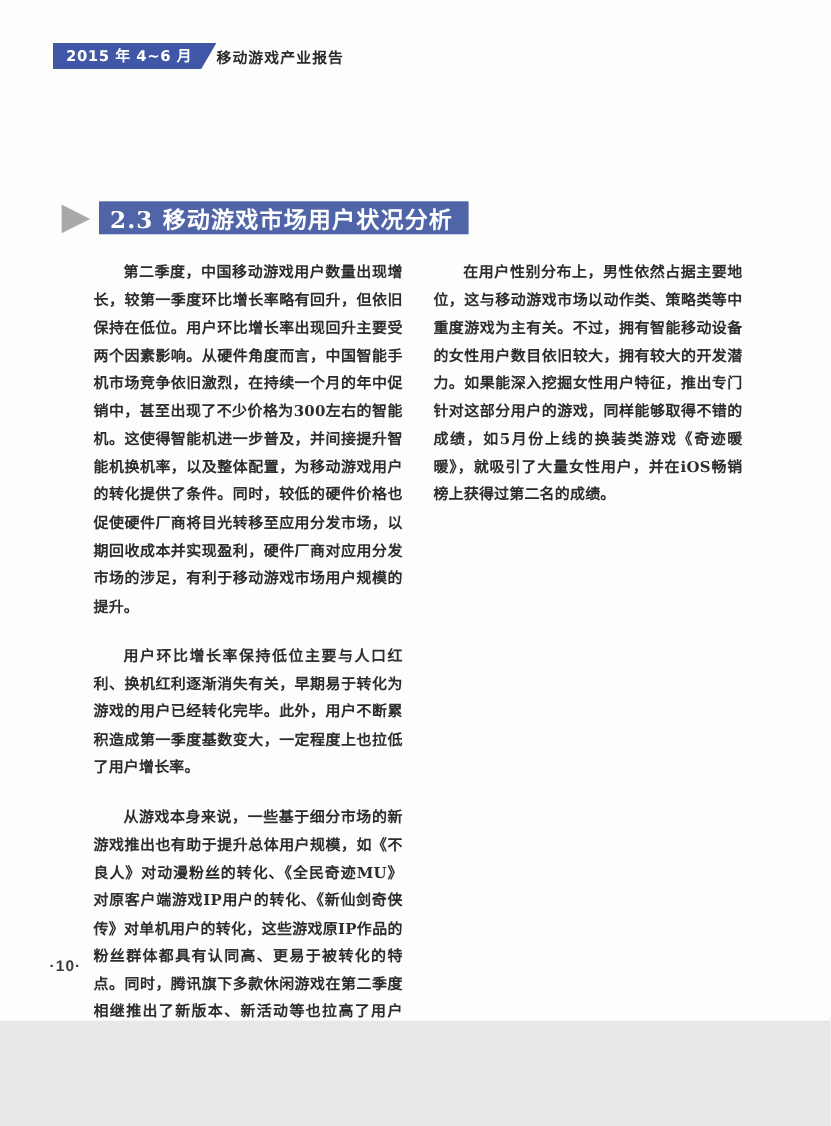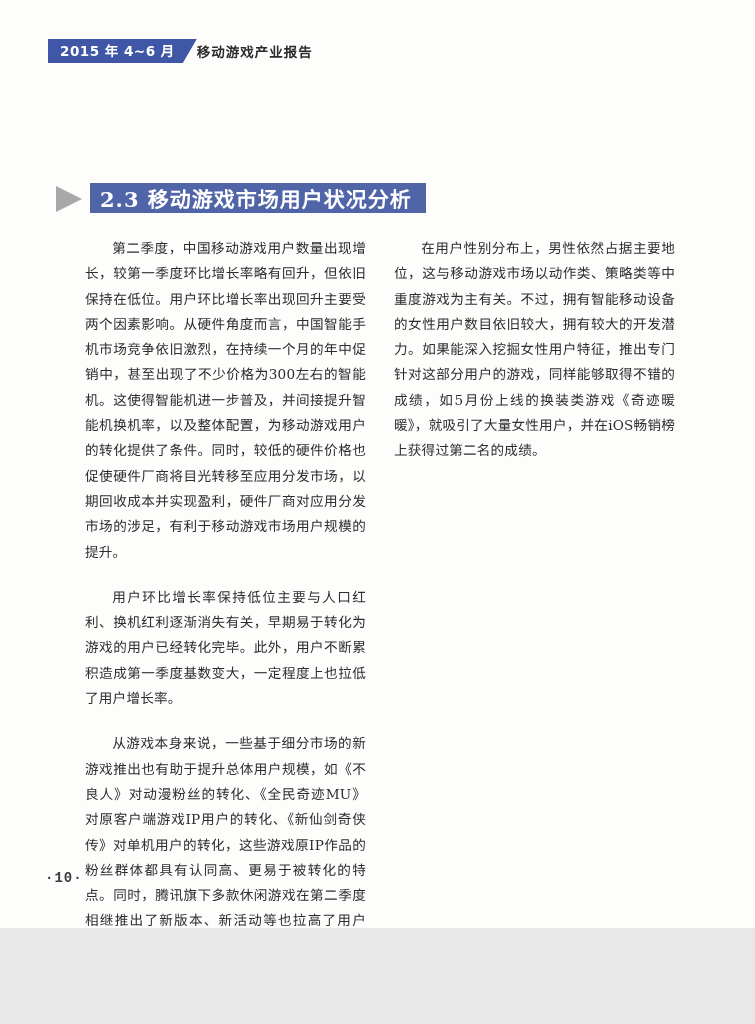--- a/index.html
+++ b/index.html
@@ -106,33 +106,34 @@
   .column p {
     margin: 0 0 20px 0;
     font-size: 13.6px;
     line-height: 25.3px;
     color: #2d2d2d;
     text-align: justify;
     text-justify: inter-ideograph;
     text-indent: 2em;
     font-family: "DejaVu Serif", "Liberation Serif", serif;
     letter-spacing: 0.2px;
+    font-weight: bold;
   }
   .column p:last-child { margin-bottom: 0; }
 
   
   .page-number {
     position: absolute;
     left: 45px;
     bottom: 42px;
     font-size: 14px;
     font-weight: bold;
     color: #3a3a3a;
     letter-spacing: 1px;
-    font-family: Liberation Mono, monospace;
+    font-family: Liberation Sans, sans-serif;
   }
 </style>
 </head>
 <body>
 
 <div class="page">
 
   <div class="running-header">
     <div class="header-tag">2015 年 4~6 月</div>
     <div class="header-title">移动游戏产业报告</div>

